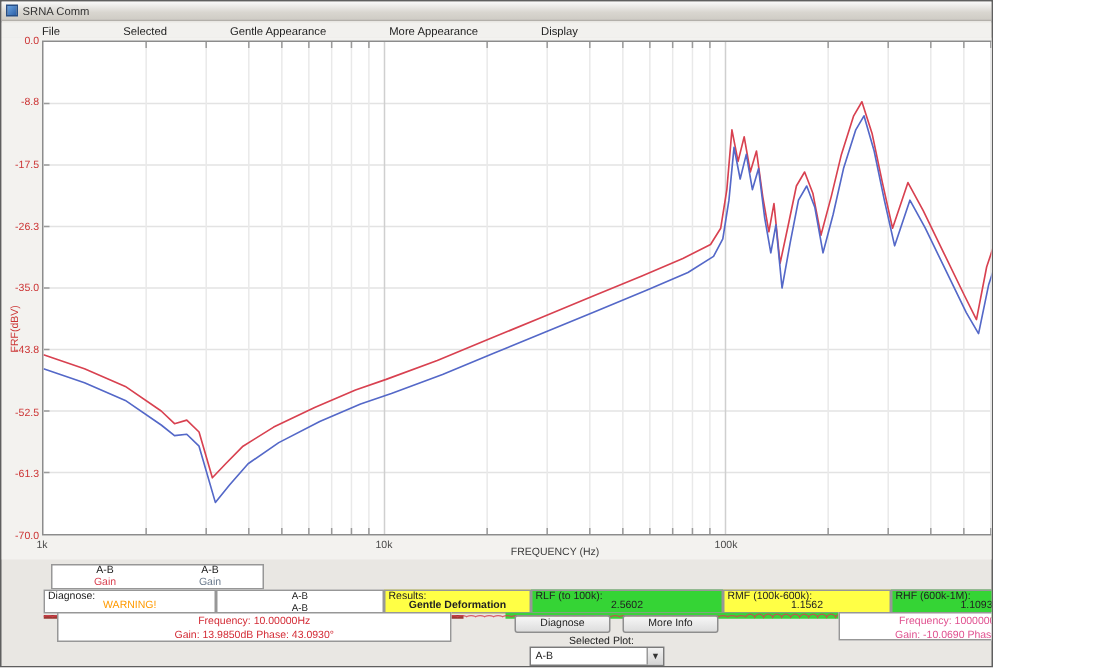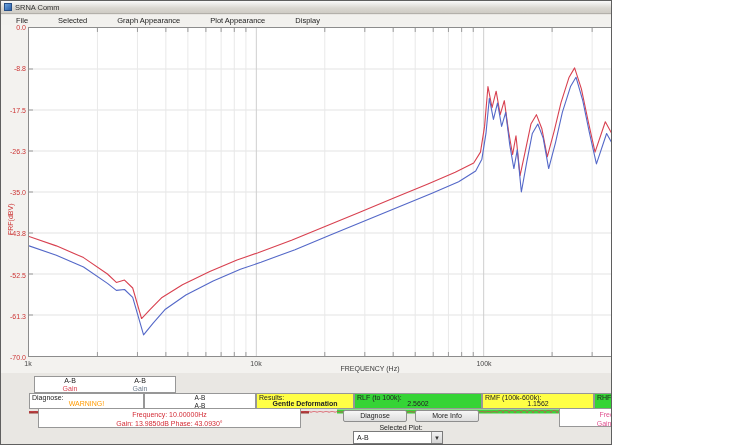--- a/index.html
+++ b/index.html
@@ -1,34 +1,34 @@
 <!DOCTYPE html>
 <html><head>
 <meta charset="utf-8">
 <style>
   html,body{margin:0;padding:0;background:#ffffff;}
   *{box-sizing:border-box;}
   .window{
-    position:relative;width:612px;height:445px;overflow:hidden;
+    position:relative;width:662px;height:445px;overflow:hidden;
     background:#e9e7e3;border:1px solid #5f5f5f;
     font-family:"Liberation Sans", sans-serif;color:#222;
   }
   .abs{position:absolute;}
   .titlebar{
     left:0;top:0;width:100%;height:13px;
     background:linear-gradient(#fafafa,#d9d6d0 60%,#cfccc5);
     border-bottom:1px solid #b3b0aa;display:flex;align-items:center;padding-left:3px;
   }
   .app-icon{width:8px;height:8px;background:linear-gradient(135deg,#6aa3e0,#2b5fa8);border:1px solid #274e85;margin-right:3px;}
   .title-text{font-size:7.5px;color:#333;}
   .menubar{
     left:0;top:14px;width:100%;height:10px;background:#f2f1ee;
     display:flex;align-items:center;font-size:7.5px;color:#222;
   }
-  .menu-item{padding:0 15px;cursor:default;}
+  .menu-item{padding:0 15px;cursor:default;margin-left:12px;}
   .chart-region{left:0;top:24px;width:738px;height:348px;background:#f3f2ef;}
   .plot{
     left:27px;top:26px;width:684px;height:330px;background:#ffffff;
     border:1px solid #8c8c8c;
   }
   .tick-label{position:absolute;font-size:7px;line-height:7px;}
   .tick-left{color:#cc3434;width:24px;text-align:right;}
   .tick-right{color:#3a3a3a;width:24px;text-align:left;}
   .tick-x{color:#4a4a4a;transform:translateX(-50%);}
   .axis-label-x{font-size:7px;color:#3a3a3a;transform:translateX(-50%);}
@@ -67,22 +67,22 @@
 <div class="window">
 
   <div class="titlebar abs">
     <span class="app-icon"></span>
     <span class="title-text">SRNA Comm</span>
   </div>
 
   <div class="menubar abs" id="menubar">
       <span class="menu-item">File</span>
       <span class="menu-item">Selected</span>
-      <span class="menu-item">Graph Appearance</span>
-      <span class="menu-item">Plot Appearance</span>
+      <span class="menu-item">Gentle Appearance</span>
+      <span class="menu-item">More Appearance</span>
       <span class="menu-item">Display</span>
     </div>
 
   <div class="chart-region abs">
     <div class="abs axis-label-y" style="left:6px;top:210px;">FRF(dBV)</div>
   </div>
 
   <div class="plot abs" id="plot"><svg width="100%" height="100%" viewBox="0 0 684 330" preserveAspectRatio="none">
         <line x1="0" y1="41.25" x2="684" y2="41.25" stroke="#e3e3e3" stroke-width="1"></line>
         <line x1="0" y1="82.5" x2="684" y2="82.5" stroke="#e3e3e3" stroke-width="1"></line>

